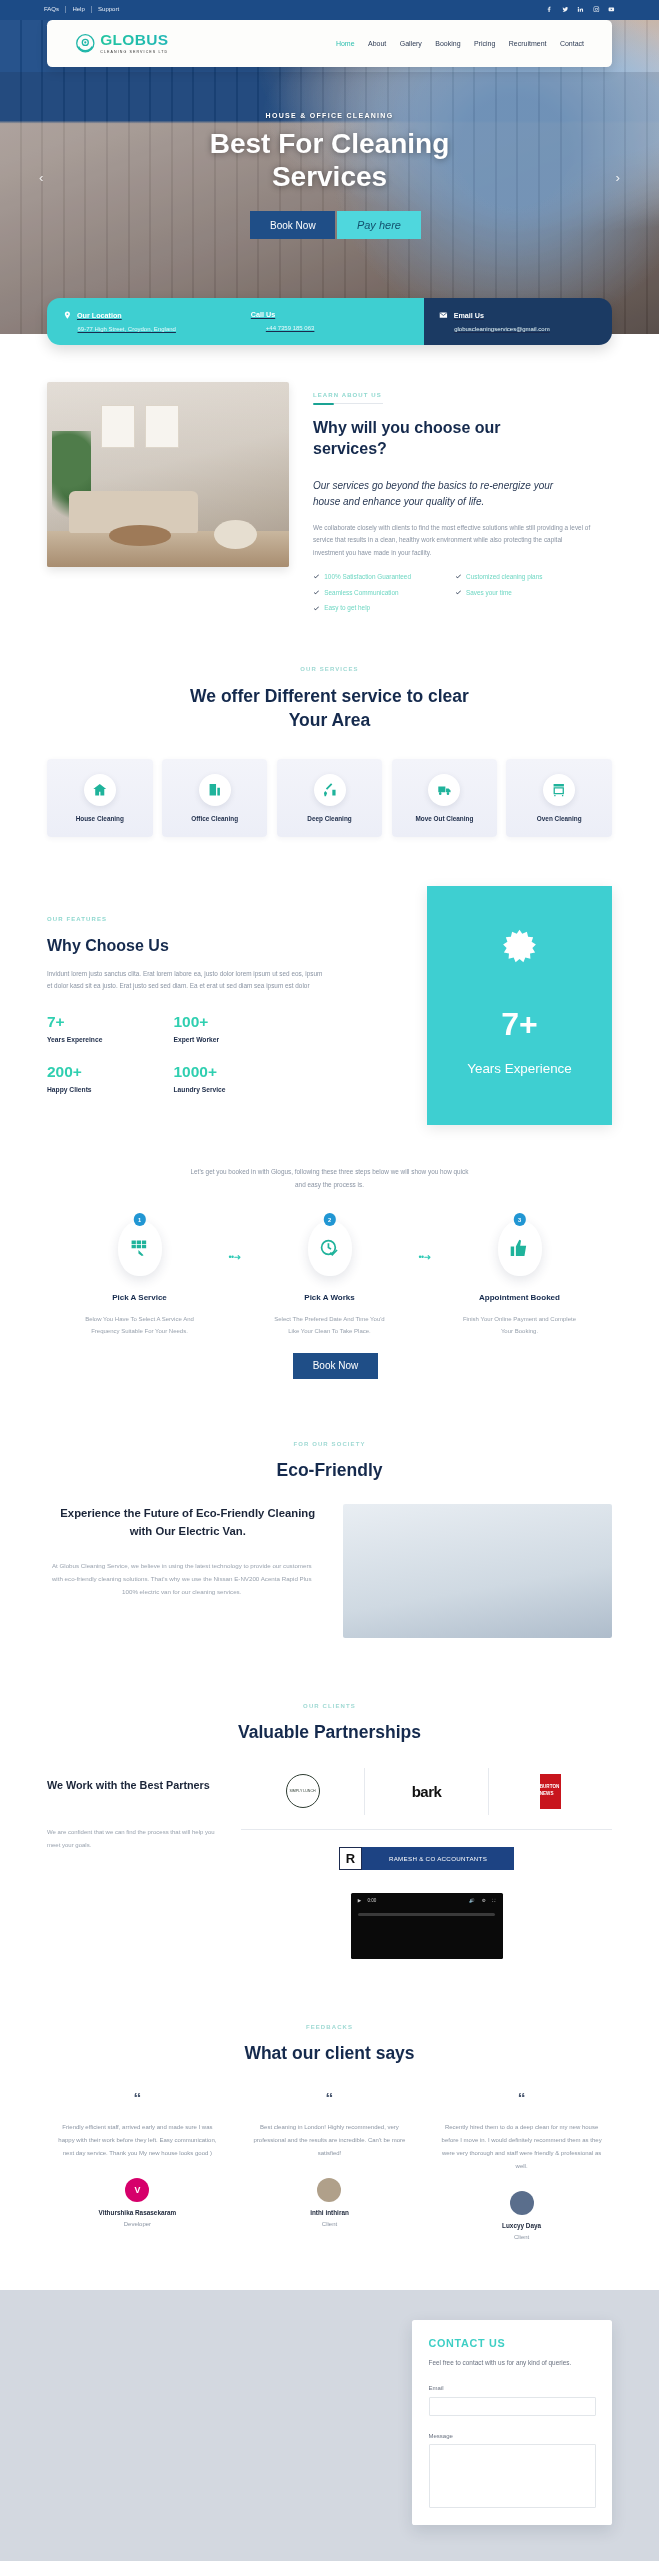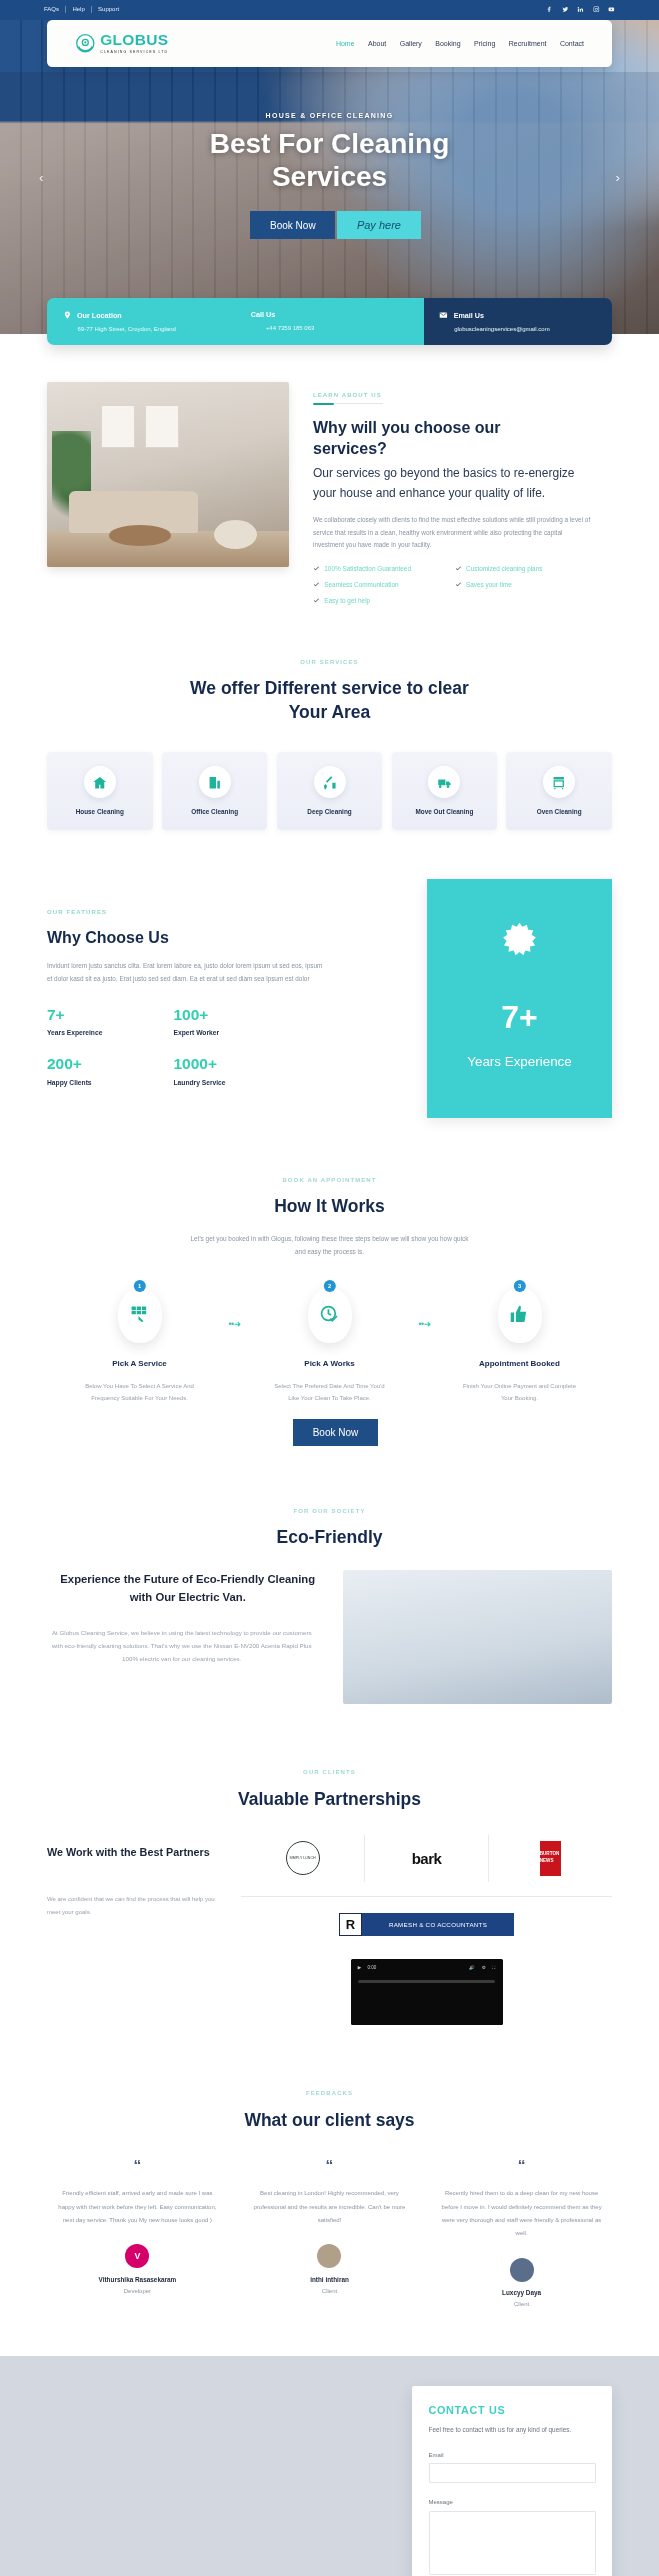--- a/index.html
+++ b/index.html
@@ -98,22 +98,23 @@
   .brand-sub { font-size: 3.6px; letter-spacing: 1.1px; color: #2b2b2b; margin-top: 2.1px; }
   .nav-links { display: flex; gap: 13.4px; align-items: center; }
   .nav-links a {
     text-decoration: none; color: #2c3a53; font-size: 7px;
   }
   .nav-links a.active { color: #2bbfae; }
 
   
   .infobar-wrap { position: relative; margin-top: -36px; z-index: 20; padding: 0 47px; }
   .infobar {
-    display: flex; border-radius: 7px; overflow: hidden;
+    display: flex; border-radius: 13px; overflow: hidden;
     box-shadow: 0 5.2px 13.4px rgba(0,0,0,.14);
+    text-decoration: underline;
   }
   .info-cell { flex: 1; padding: 12.4px 15.5px 13.4px; }
   .info-cell.teal { background: #3ecfd1; }
   .info-cell.navy { background: #1b3a63; }
   .info-head { display: flex; align-items: center; gap: 5.7px; color: #fff; }
   .info-title { font-size: 7.2px; font-weight: 600; }
   .info-sub { color: #eafafb; font-size: 6px; margin-top: 5.7px; padding-left: 15px; }
   .info-ico { width: 8.8px; height: 10.3px; fill: #fff; }
 
   
@@ -152,21 +153,21 @@
     background: linear-gradient(180deg, #c9b79f, #a88d70);
   }
   .about-body { padding-top: 9.3px; flex: 1; }
   .eyebrow {
     font-size: 6px; letter-spacing: 1.1px; color: #8fd8cf; font-weight: 600;
   }
   .rule { display: flex; align-items: center; margin-top: 5.2px; }
   .rule i { display: block; width: 20.6px; height: 2.1px; background: #1aa394; border-radius: 1px; }
   .rule b { display: block; width: 49px; height: 1px; background: #e3e7ec; }
   .h2 { font-size: 16px; line-height: 1.28; font-weight: 700; color: #152a4d; margin-top: 13.4px; max-width: 216px; }
-  .lead { font-size: 12px; line-height: 1.62; color: #2a3a55; margin-top: 5px; max-width: 268px; }
+  .lead { font-style: italic; font-size: 10px; line-height: 1.62; color: #2a3a55; margin-top: 19px; max-width: 268px; }
   .para { font-size: 6.4px; line-height: 1.95; color: #8a94a3; margin-top: 11.3px; max-width: 278px; }
   .checks { display: grid; grid-template-columns: 1fr 1fr; gap: 8.8px 15.5px; margin-top: 13.4px; max-width: 268px; }
   .chk { display: flex; align-items: center; gap: 4.6px; font-size: 6.4px; color: #6fd7c3; }
   .chk svg { width: 6.7px; height: 6.7px; fill: #1c2b44; flex: none; }
 
   
   .section-head { text-align: center; padding-top: 32px; }
   .section-head .eyebrow { color: #9fd9d3; }
   .h1 { font-size: 17.5px; font-weight: 700; color: #152a4d; line-height: 1.36; margin-top: 12.4px; }
   .h1.narrow { max-width: 289px; margin-left: auto; margin-right: auto; }
@@ -532,24 +533,20 @@
     <div class="feat-right">
       <svg class="badge-star" viewBox="0 0 100 100">
         <path fill="#fff" d="M50 2l7 10 12-5 3 13 13 1-4 12 11 7-9 9 7 11-13 3 1 13-13-3-5 12-10-8-10 8-5-12-13 3 1-13-13-3 7-11-9-9 11-7-4-12 13-1 3-13 12 5z"></path>
       </svg>
       <div class="big-num">7+</div>
       <div class="big-label">Years Experience</div>
     </div>
   </section>
 
   <section class="how">
-    <div class="section-head">
-      <div class="eyebrow">BOOK AN APPOINTMENT</div>
-      <h2 class="h1">How It Works</h2>
-    </div>
     <p class="how-sub">Let's get you booked in with Glogus, following these three steps below we will show you how quick and easy the process is.</p>
     <div class="steps">
       <div class="step">
         <div class="step-bubble">
           <div class="step-num">1</div>
           <svg viewBox="0 0 24 24" fill="#1fb39b">
               <path d="M3 3h5v4H3zm6 0h5v4H9zm6 0h5v4h-5zM3 8h5v4H3zm6 0h5v4H9zm6 0h5v4h-5zM11 14l6 6-2 1-4-3z"></path>
             </svg>
         </div>
         <div class="step-title">Pick A Service</div>

